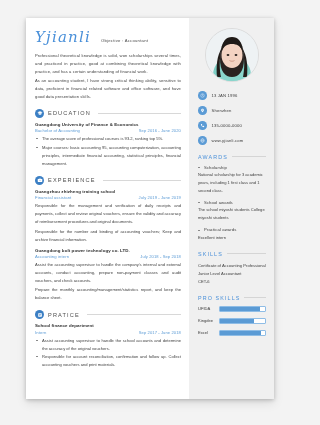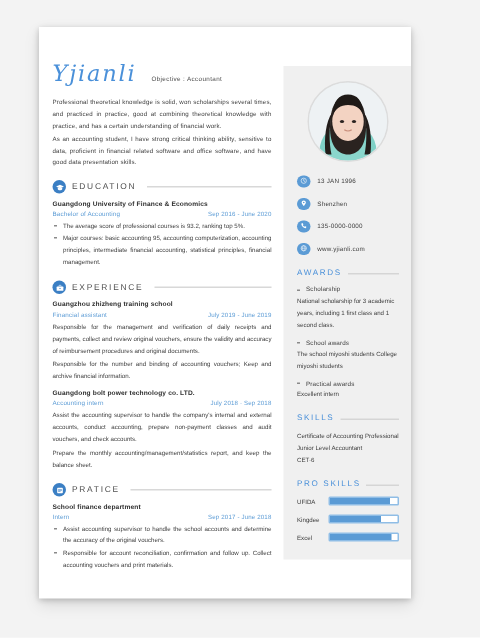--- a/index.html
+++ b/index.html
@@ -14,21 +14,20 @@
   #page {
     position: absolute;
     left: 26px;
     top: 18px;
     width: 248px;
     height: 381px;
     background: #ffffff;
     box-shadow: 0 1px 4px rgba(0,0,0,0.22), 0 4px 10px rgba(0,0,0,0.10);
     display: flex;
     overflow: hidden;
-    align-items: center;
   }
   
   #left {
     width: 163px;
     padding: 12px 8px 6px 9px;
     box-sizing: border-box;
   }
   .name-row {
     display: flex;
     align-items: baseline;

